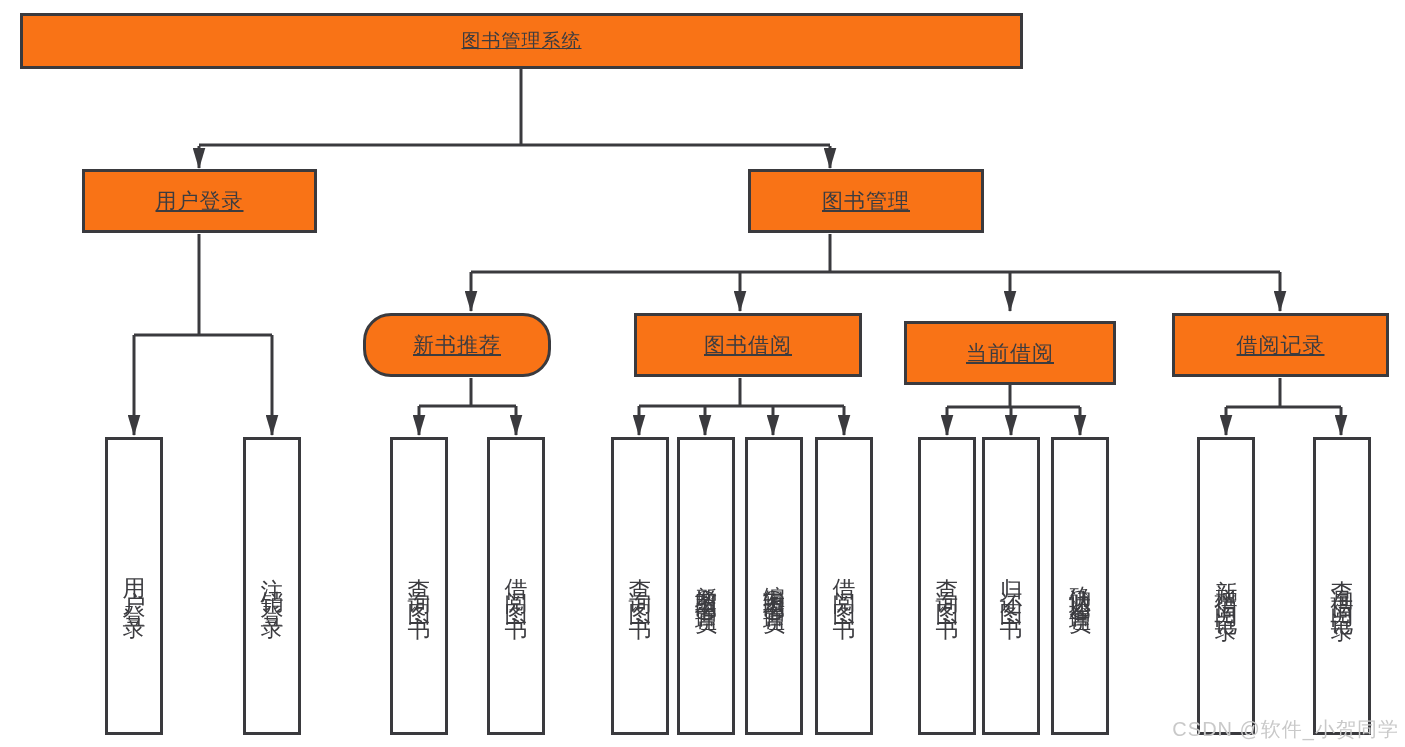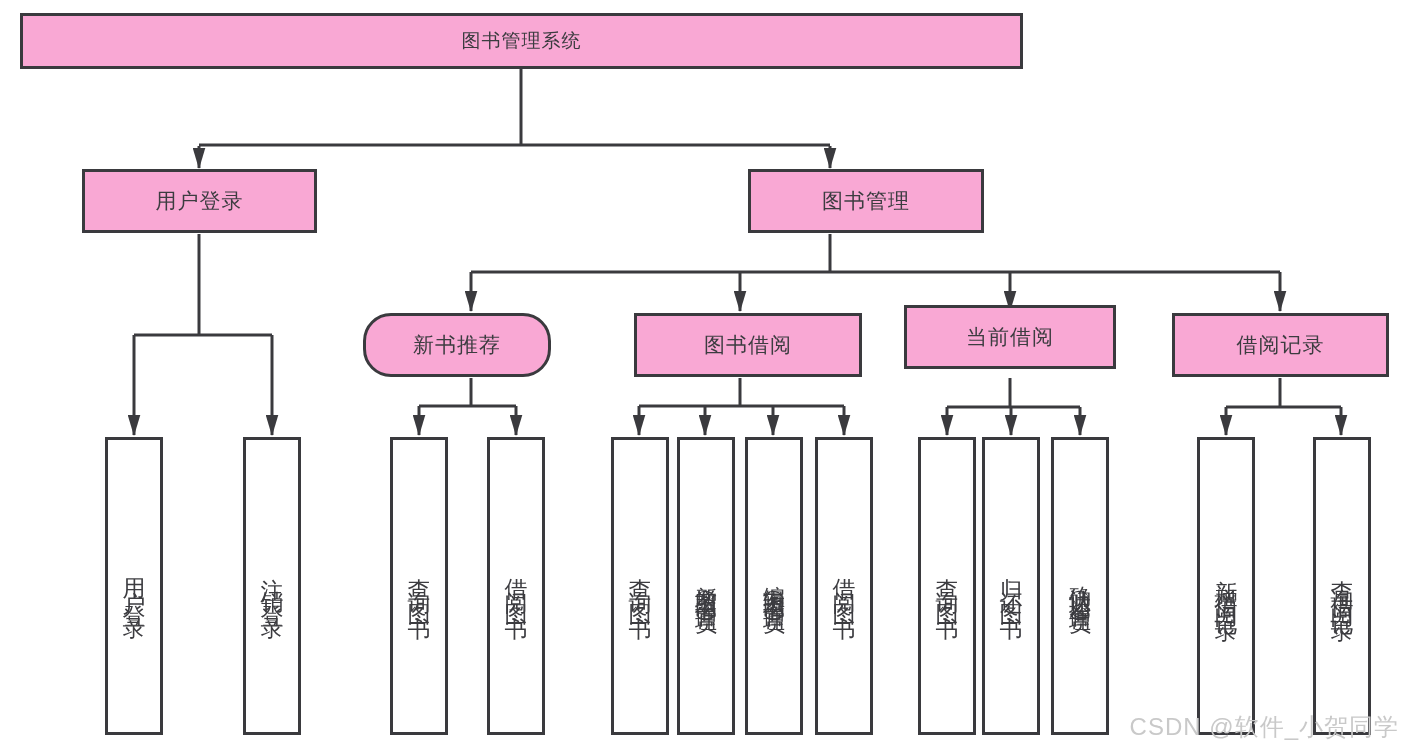--- a/index.html
+++ b/index.html
@@ -13,27 +13,28 @@
   body{font-family:"Liberation Sans","DejaVu Sans",sans-serif;color:var(--text);}
   .canvas{
     position:relative;
     width:1405px;height:747px;
     background:var(--bg);
     overflow:hidden;
   }
   .wires{position:absolute;left:0;top:0;z-index:0;}
   .node{
     position:absolute;
-    background:#f9a8d4;
+    background:#f97316;
     border:3px solid var(--line);
     display:flex;align-items:center;justify-content:center;
     z-index:1;
     font-size:21px;
     letter-spacing:1px;
     color:var(--text);
+    text-decoration:underline;
   }
   .node.root{left:20px;top:13px;width:1003px;height:56px;font-size:19px;}
   .leaf{
     position:absolute;
     top:437px;height:298px;width:58px;
     background:#fff;
     border:3px solid var(--line);
     z-index:1;
     display:flex;align-items:center;justify-content:center;
     writing-mode:vertical-rl;
@@ -41,21 +42,21 @@
     letter-spacing:13px;
     color:var(--text);
     line-height:1;
   }
   .leaf.mid{letter-spacing:8px;}
   .leaf.long{letter-spacing:4px;font-size:22px;}
   .watermark{
     position:absolute;
     right:6px;bottom:4px;
     z-index:3;
-    font-size:24px;
+    font-size:20px;
     color:var(--wm);
     letter-spacing:1px;
     white-space:nowrap;
   }
 </style>
 </head>
 <body>
 
 <div class="canvas">
 
@@ -109,21 +110,21 @@
     </g>
   </svg>
 
   <div class="node root">图书管理系统</div>
 
   <div class="node" style="left:82px;top:169px;width:235px;height:64px;">用户登录</div>
   <div class="node" style="left:748px;top:169px;width:236px;height:64px;">图书管理</div>
 
   <div class="node" style="left:363px;top:313px;width:188px;height:64px;border-radius:28px;">新书推荐</div>
   <div class="node" style="left:634px;top:313px;width:228px;height:64px;">图书借阅</div>
-  <div class="node" style="left:904px;top:305px;width:212px;height:64px;">当前借阅</div>
+  <div class="node" style="left:904px;top:321px;width:212px;height:64px;">当前借阅</div>
   <div class="node" style="left:1172px;top:313px;width:217px;height:64px;">借阅记录</div>
 
   <div class="leaf" style="left:105px;">用户登录</div>
   <div class="leaf" style="left:243px;">注销登录</div>
 
   <div class="leaf" style="left:390px;">查询图书</div>
   <div class="leaf" style="left:487px;">借阅图书</div>
 
   <div class="leaf" style="left:611px;">查询图书</div>
   <div class="leaf long" style="left:677px;">新增图书（管理员）</div>

